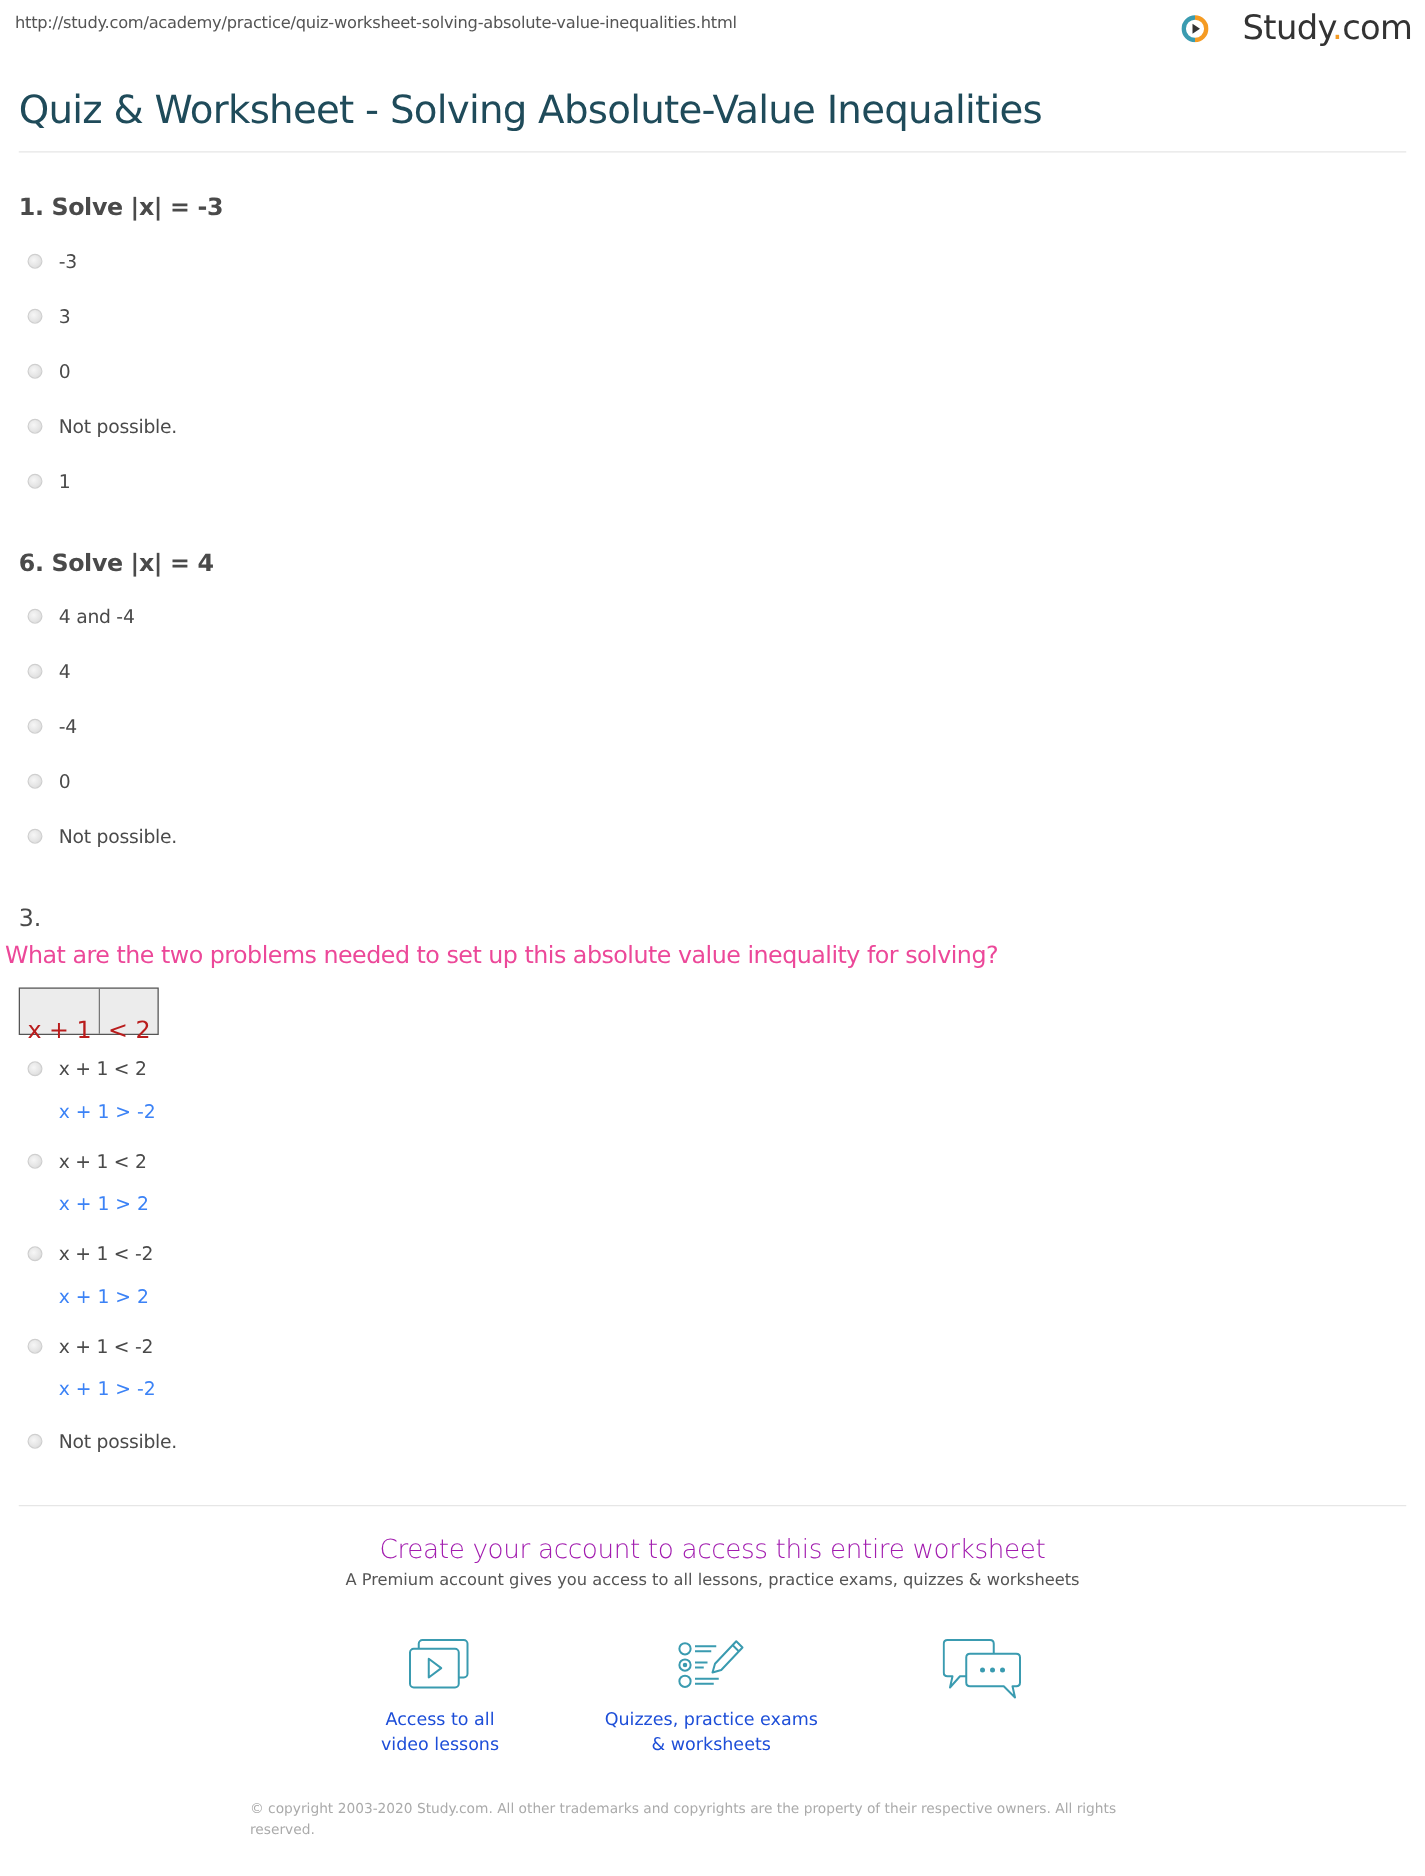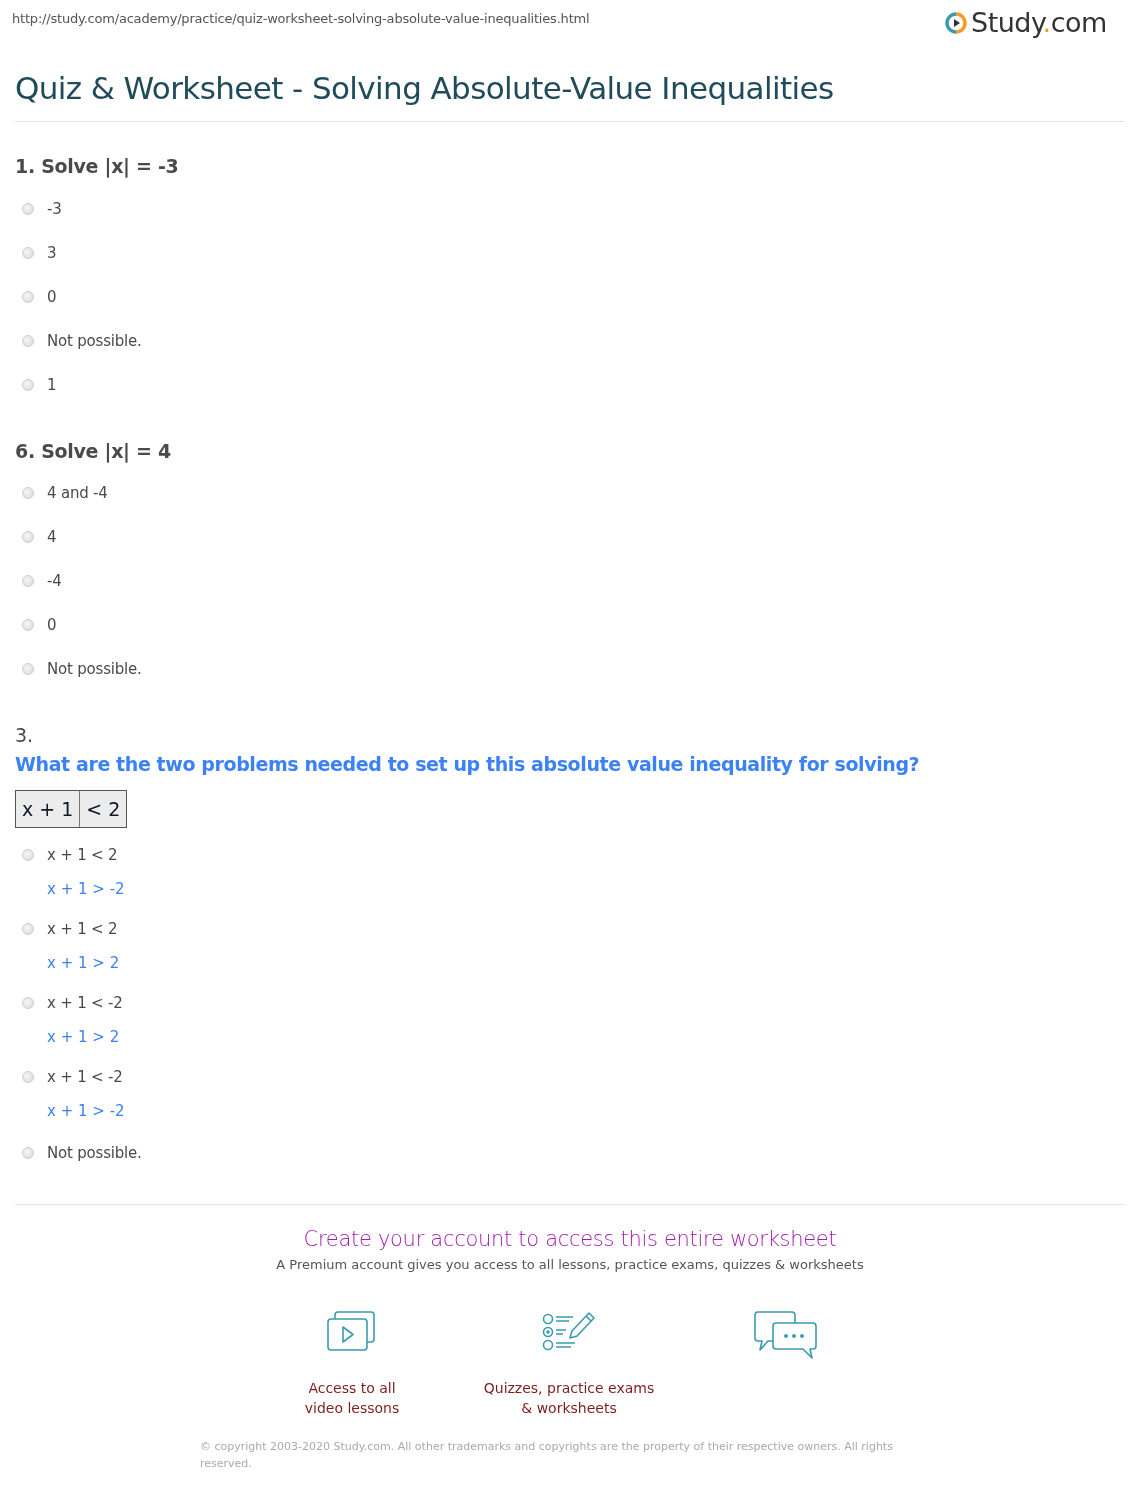--- a/index.html
+++ b/index.html
@@ -1,47 +1,47 @@
 <!DOCTYPE html>
 <html><head>
 <meta charset="utf-8">
 <style>
   * { box-sizing: border-box; margin: 0; padding: 0; }
   html, body { width: 1140px; height: 1501px; background: #ffffff; overflow: hidden; }
   body { font-family: "DejaVu Sans", sans-serif; color: #4a4a4a; position: relative; }
 
   .url { position: absolute; left: 12px; top: 11px; font-size: 13px; color: #555; letter-spacing: -0.2px; }
-  .logo { position: absolute; left: 945px; top: 7px; display: flex; align-items: center; }
+  .logo { position: absolute; left: 945px; top: 7px; display: flex; align-items: center; gap: 23px; }
   .logo-mark { width: 22px; height: 22px; position: relative; margin-right: 4px; }
   .logo-text { font-size: 27px; color: #333; letter-spacing: -0.5px; font-family: "DejaVu Sans", sans-serif; }
   .logo-dot { color: #f59b23; }
 
   .title { position: absolute; left: 15px; top: 70px; font-size: 31px; color: #1f4b5a; letter-spacing: -0.6px; font-weight: normal; }
   .rule-top { position: absolute; left: 15px; right: 15px; top: 121px; height: 1px; background: #e6e6e6; }
 
   .q-head { position: absolute; left: 15px; font-size: 19px; color: #4a4a4a; font-weight: bold; letter-spacing: -0.3px; }
   .q-num-only { position: absolute; left: 15px; font-size: 19px; color: #4a4a4a; }
-  .q-text { position: absolute; left: 15px; font-size: 19px; color: #3b82f6; font-weight: bold; letter-spacing: -0.4px; }
+  .q-text { position: absolute; left: 4px; font-size: 19px; color: #ec4899; font-weight: normal; letter-spacing: -0.4px; }
 
   .opt { position: absolute; left: 22px; display: flex; align-items: center; }
   .radio { width: 12px; height: 12px; border-radius: 50%; background: radial-gradient(circle at 40% 40%, #f6f6f6 0%, #e4e4e4 60%, #d2d2d2 100%); border: 1px solid #cfcfcf; margin-right: 13px; flex: none; }
   .opt-label { font-size: 15px; color: #4a4a4a; letter-spacing: -0.2px; }
   .opt-line2 { position: absolute; left: 47px; font-size: 15px; color: #3b82f6; }
 
   .ineq-box { position: absolute; left: 15px; top: 790px; height: 38px; display: flex; border: 1px solid #555; background: #ececec; }
-  .ineq-cell { padding: 0 6px; font-size: 19px; line-height: 36px; color: #0f172a; }
+  .ineq-cell { padding: 15px 6px; font-size: 19px; line-height: 36px; color: #b91c1c; }
   .ineq-cell + .ineq-cell { border-left: 1px solid #777; }
 
   .rule-bottom { position: absolute; left: 15px; right: 15px; top: 1204px; height: 1px; background: #e6e6e6; }
   .cta-title { position: absolute; left: 0; right: 0; top: 1227px; text-align: center; font-size: 21px; color: #a21caf; font-weight: 300; letter-spacing: -0.3px; }
   .cta-sub { position: absolute; left: 0; right: 0; top: 1257px; text-align: center; font-size: 13px; color: #555; }
 
   .feature { position: absolute; top: 1310px; width: 200px; text-align: center; }
   .feature svg { display: block; margin: 0 auto; }
-  .feature-label { margin-top: 24px; font-size: 14px; line-height: 20px; color: #7f1d1d; }
+  .feature-label { margin-top: 12px; font-size: 14px; line-height: 20px; color: #1d4ed8; }
 
   .copyright { position: absolute; left: 200px; right: 200px; top: 1438px; text-align: left; font-size: 11px; line-height: 17px; color: #aaa; }
 </style>
 </head>
 <body>
 
 <div class="url">http://study.com/academy/practice/quiz-worksheet-solving-absolute-value-inequalities.html</div>
 <div class="logo">
   <span class="logo-mark">
     <svg width="22" height="22" viewBox="0 0 22 22">

